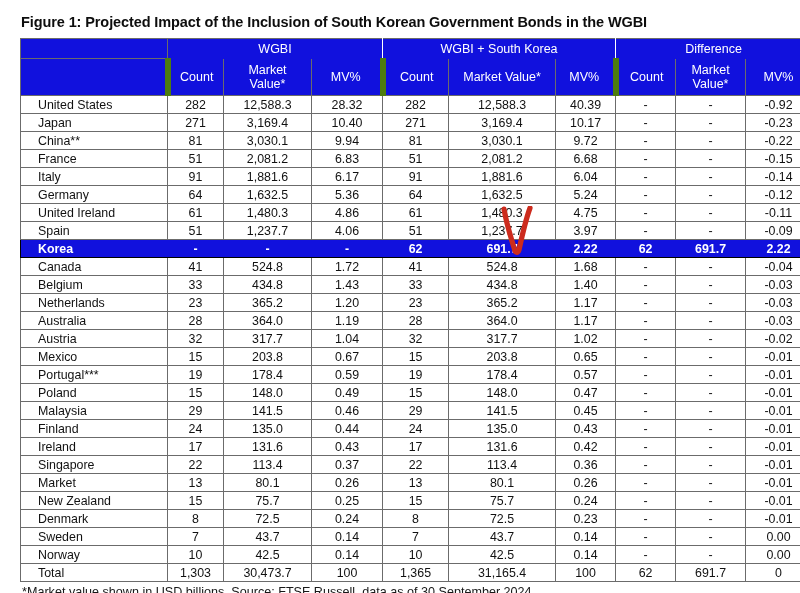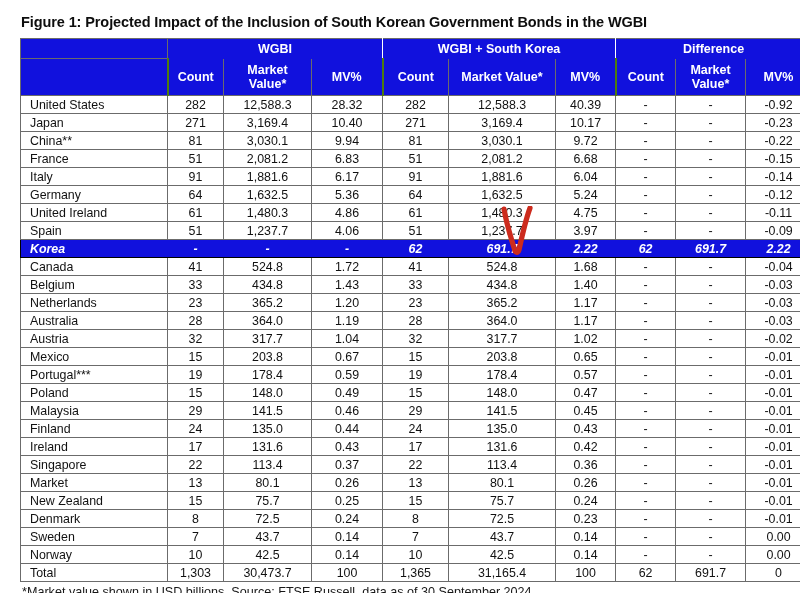--- a/index.html
+++ b/index.html
@@ -44,60 +44,59 @@
     height: 17px;
     line-height: 16px;
     text-align: center;
     overflow: hidden;
     white-space: nowrap;
   }
   
   thead th {
     background: #1111dd;
     color: #ffffff;
-    font-weight: bold;
+    font-weight: normal;
     border: 1px solid #1111dd;
     font-size: 12.5px;
   }
   thead tr.grp th { height: 19px; }
   thead tr.sub th { height: 36px; }
   thead th.corner { background: #1111dd; }
   thead th.grp-lbl {
     border-left: 1px solid #ffffff;
     border-right: 1px solid #ffffff;
     border-bottom: 1px solid #1111dd;
   }
   thead tr.sub th.sep {
-    border-left: 2px solid #4d7c0f;
+    border-left: 6px solid #4d7c0f;
   }
   thead tr.sub th.sepR {
     border-right: 1px solid #ffffff;
   }
   thead th .two-line {
     display: block;
     line-height: 14px;
   }
   
   tbody td {
     background: #ffffff;
     color: #111111;
     font-size: 12.4px;
   }
   tbody td.name {
     text-align: left;
-    padding-left: 9px;
+    padding-left: 17px;
   }
   tbody tr.korea td {
     background: #1111dd;
     color: #ffffff;
     font-weight: bold;
     border-color: #1111dd;
     border-top: 1.5px solid #000;
     border-bottom: 1.5px solid #000;
-    font-style: italic;
   }
   tbody tr.korea td.name { border-left: 1px solid #000; }
   tbody tr.total td {
     font-weight: normal;
     border-top: 1.4px solid #000;
   }
   
   col.c-name { width: 147px; }
   col.c-cnt  { width: 56px;  }
   col.c-mv   { width: 88px;  }

